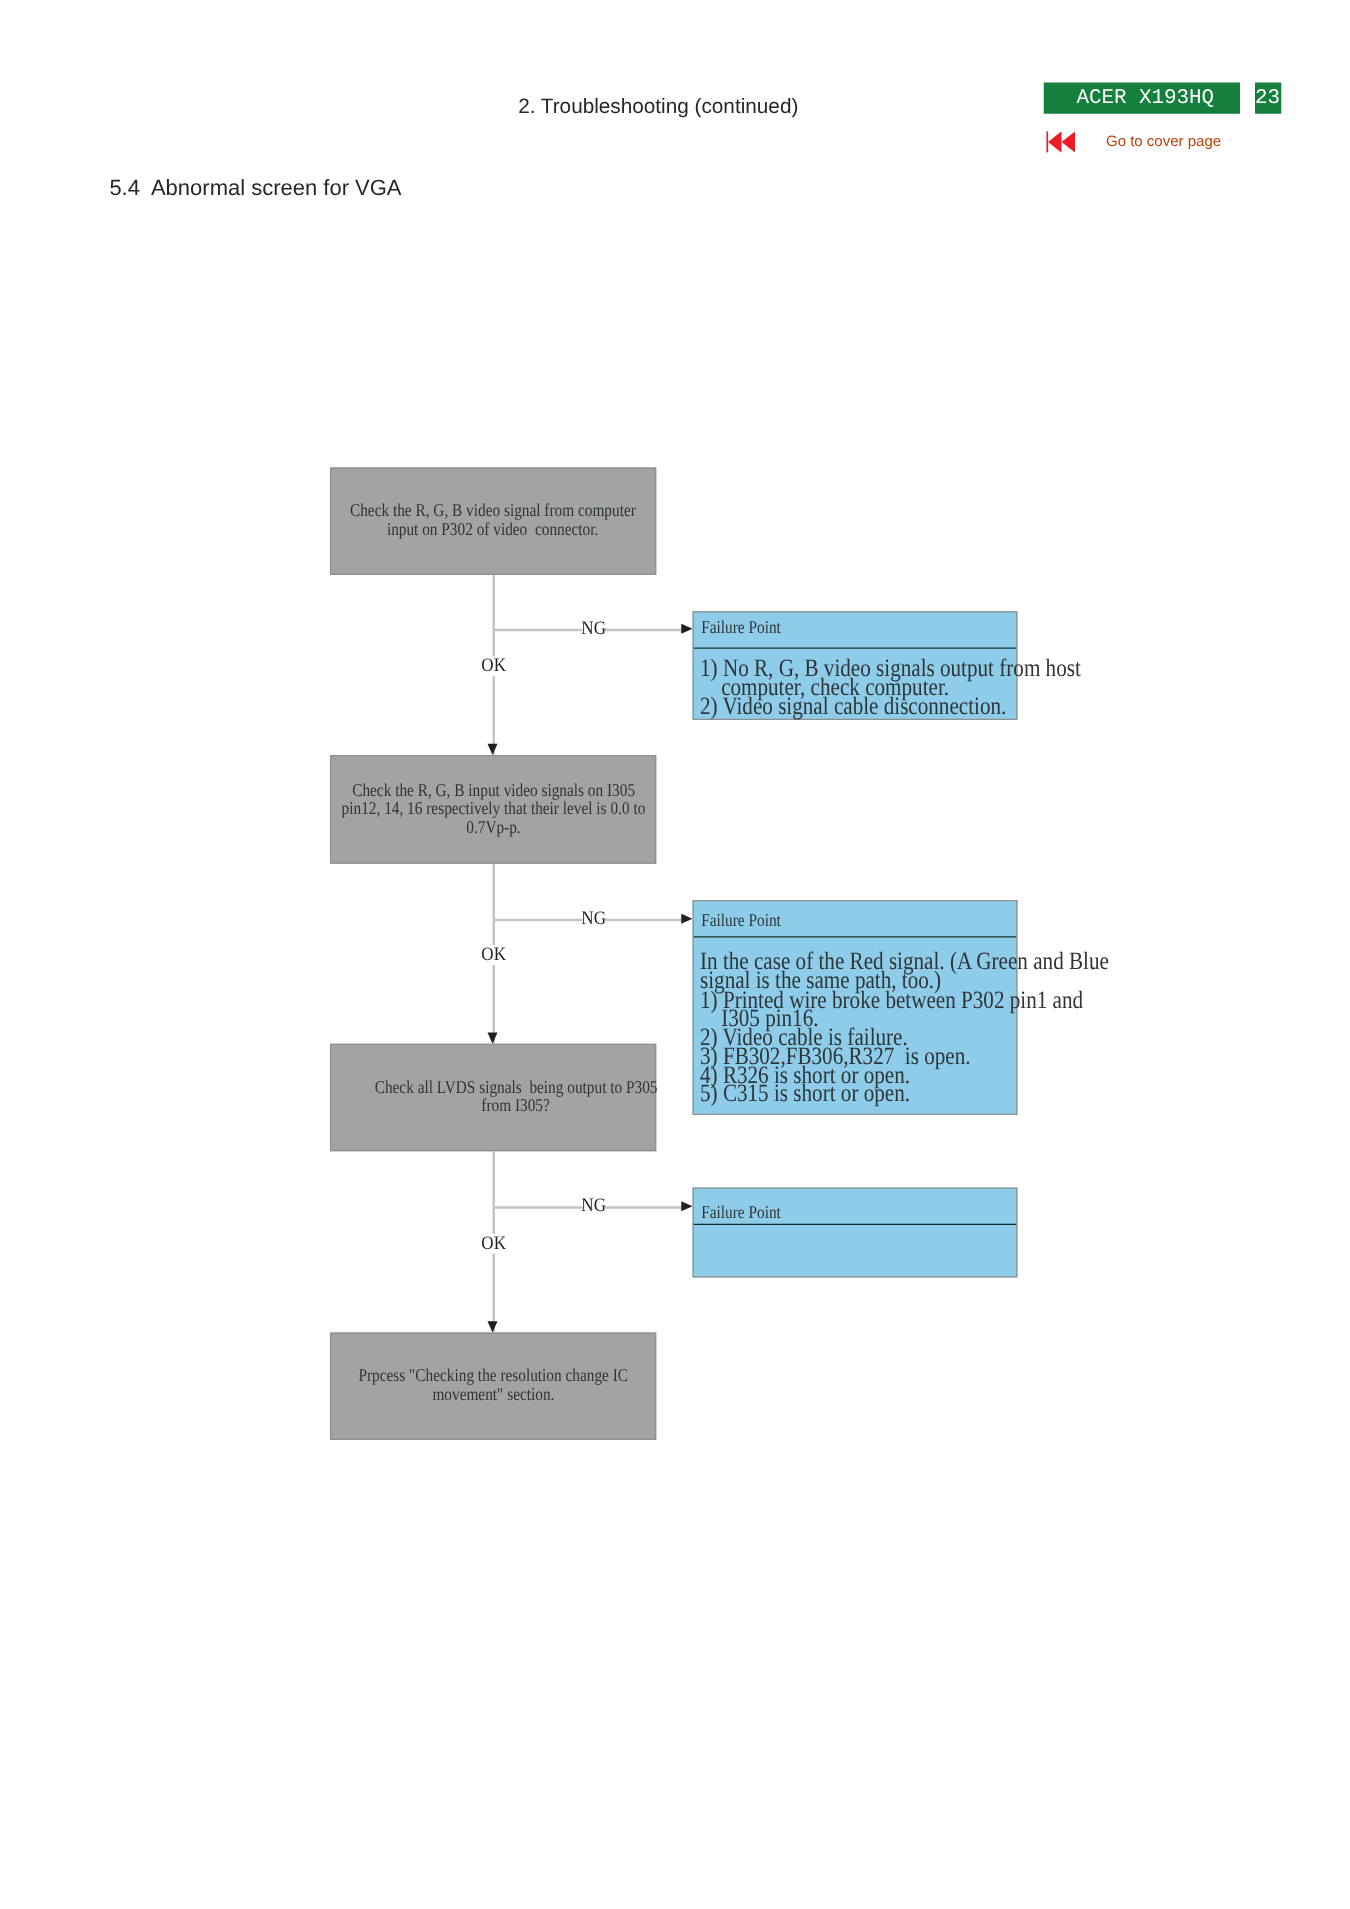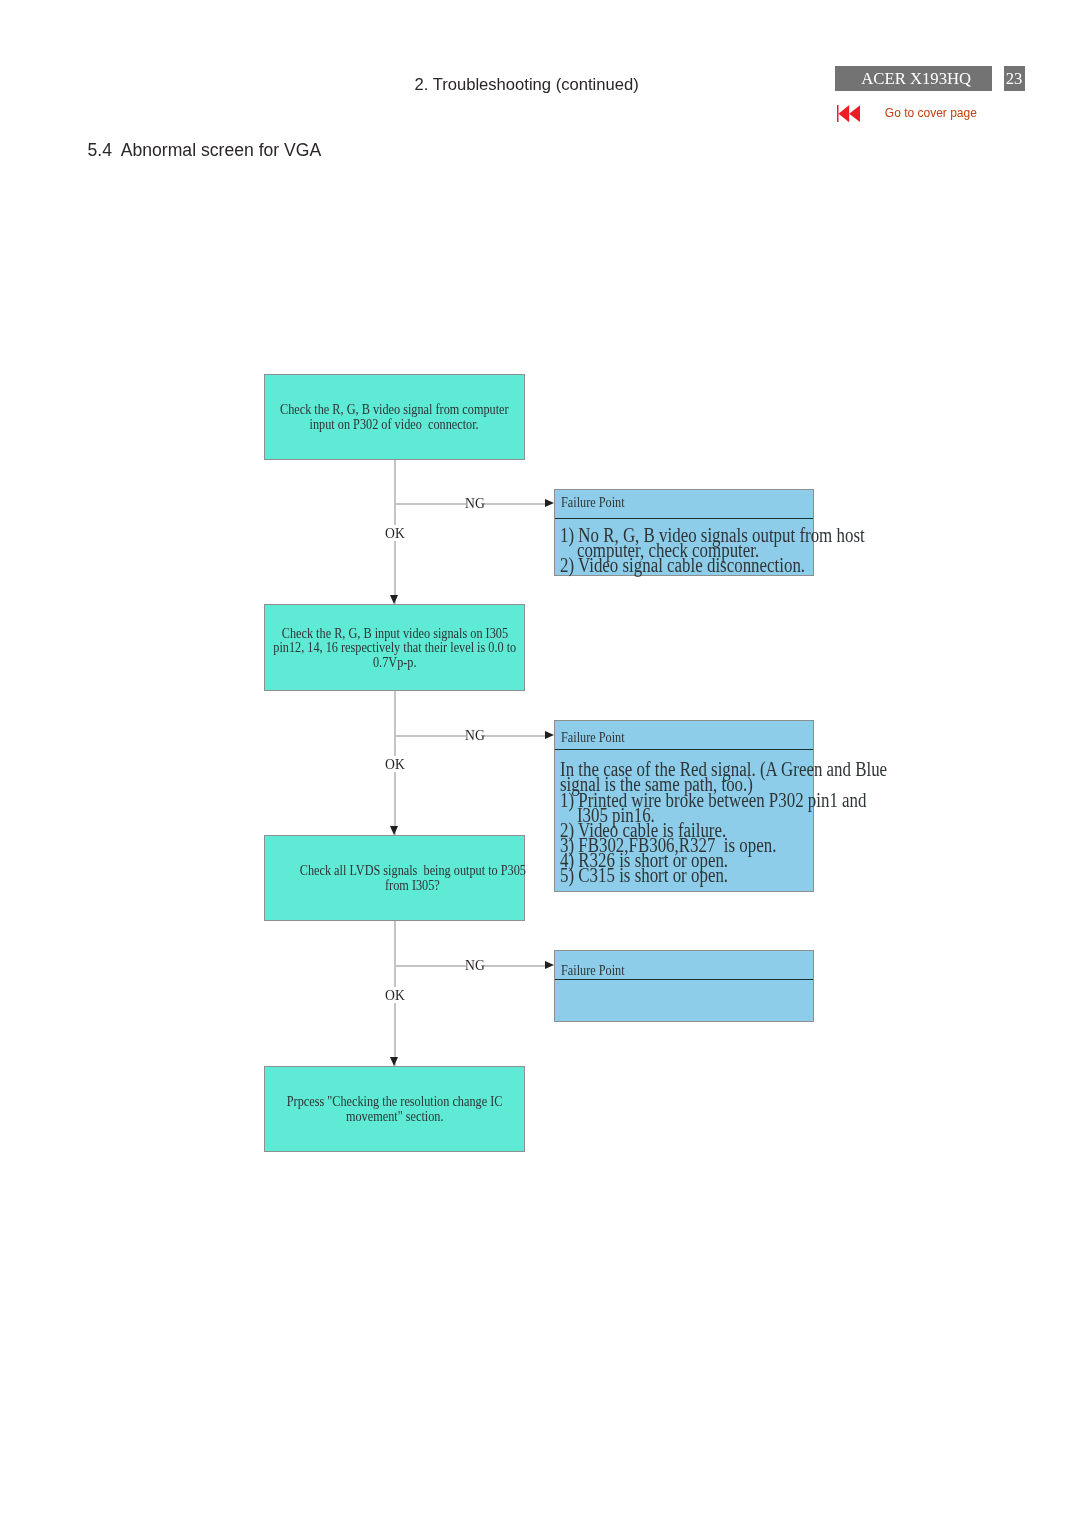--- a/index.html
+++ b/index.html
@@ -5,30 +5,30 @@
 <style>
   html,body{margin:0;padding:0;}
   body{width:1080px;height:1527px;background:#ffffff;position:relative;overflow:hidden;
        font-family:"Liberation Serif", serif;-webkit-font-smoothing:antialiased;}
   .page{position:absolute;left:0;top:0;width:1080px;height:1527px;}
   
   #hdr-title{position:absolute;left:414.5px;top:75px;font-family:"Liberation Sans",sans-serif;
       font-size:16.6px;color:#2b2626;white-space:nowrap;transform:translateZ(0);}
   #sect-title{position:absolute;left:87.5px;top:139.5px;font-family:"Liberation Sans",sans-serif;
       font-size:17.6px;color:#2b2626;white-space:nowrap;transform:translateZ(0);}
-  .badge{position:absolute;background:#737373;color:#ffffff;font-family:Liberation Serif, serif;
+  .badge{position:absolute;background:#15803d;color:#ffffff;font-family:Liberation Mono, monospace;
       display:flex;align-items:center;justify-content:center;}
   .badge > span{display:inline-block;transform:translateZ(0);}
   #badge-model{left:835px;top:66px;width:157px;height:25px;font-size:16.7px;padding-left:5.4px;box-sizing:border-box;}
   #badge-page{left:1003.6px;top:66px;width:21px;height:25px;font-size:16.7px;}
   #cover-link{position:absolute;left:836.5px;top:105px;display:flex;align-items:flex-start;}
   #cover-link .lbl{font-family:"Liberation Sans",sans-serif;font-size:12px;color:#c2410c;
       margin-left:25px;white-space:nowrap;line-height:17.3px;transform:translateZ(0);}
   
-  .fbox{position:absolute;background:#5eead4;border:1px solid #8f8f8f;box-sizing:border-box;
+  .fbox{position:absolute;background:#a3a3a3;border:1px solid #8f8f8f;box-sizing:border-box;
       display:flex;align-items:center;justify-content:center;text-align:center;
       font-size:14.5px;color:#2f3436;line-height:14.6px;}
   .fbox .inner{padding:0 4px;display:block;}
   .fbox .ln{display:inline-block;transform:scaleX(0.845) translateZ(0);transform-origin:center;white-space:nowrap;}
   .fpbox{position:absolute;background:#8dcde9;border:1px solid #8f8f8f;box-sizing:border-box;}
   .fphead{font-size:14.5px;color:#2f3436;padding-left:6px;border-bottom:1.6px solid #17302b;
       box-sizing:border-box;display:block;line-height:1;}
   .fphead .ln,.fpbody .ln{display:inline-block;transform:scaleX(0.845) translateZ(0);transform-origin:left center;white-space:nowrap;}
   .fpbody{font-size:20px;color:#2f3436;line-height:15.15px;padding:3px 4px 0 5px;}
   .vline{position:absolute;background:#c4c4c4;width:2px;}

